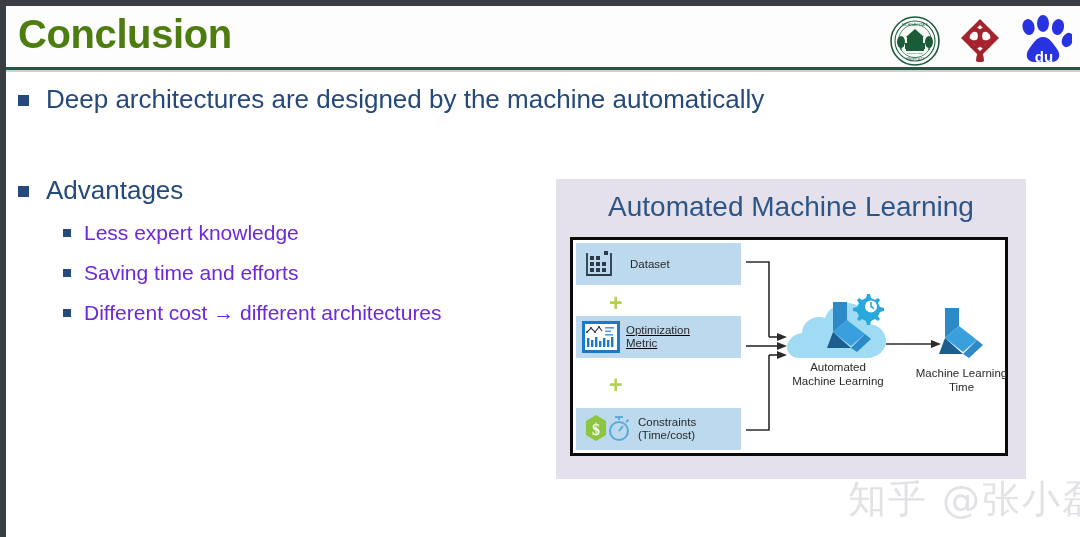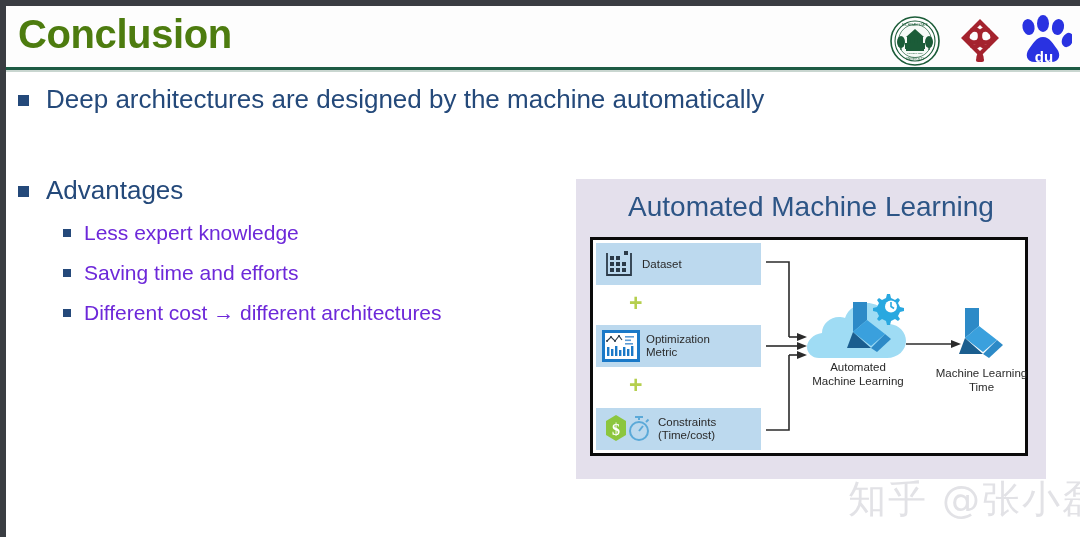--- a/index.html
+++ b/index.html
@@ -81,21 +81,20 @@
     margin-top:10px;margin-right:13px;flex:0 0 auto;
   }
   .b2 .tx{
     font-size:21px;color:#6d28d9;line-height:28px;white-space:nowrap;
   }
 
   
   .panel{
     position:absolute;left:556px;top:179px;width:470px;height:300px;
     background:#e4e0ec;
-    margin-left:20px;
   }
   .panel-title{
     position:absolute;left:0;top:12px;width:470px;
     text-align:center;
     font-size:28px;color:#2d5586;
     white-space:nowrap;
   }
   .diagram{
     position:absolute;left:14px;top:58px;width:438px;height:219px;
     background:#ffffff;border:3px solid #0a0a0a;
@@ -245,21 +244,21 @@
           <path d="M313 104 H358"></path>
         </g>
         <g fill="#2b2b2b">
           <path d="M204 93 l10 4 l-10 4 z"></path>
           <path d="M204 102 l10 4 l-10 4 z"></path>
           <path d="M204 111 l10 4 l-10 4 z"></path>
           <path d="M358 100 l10 4 l-10 4 z"></path>
         </g>
       </svg>
 
-      <div class="row" style="top:3px;">
+      <div class="row" style="top:3px;gap:8px;">
         <svg class="ico" width="34" height="30" viewBox="0 0 34 30">
           <g stroke="#2b3a48" stroke-width="1.8" fill="none">
             <path d="M5 4 V26 H29 V4"></path>
           </g>
           <g fill="#2b3a48">
             <rect x="8" y="7" width="4" height="4"></rect>
             <rect x="14" y="7" width="4" height="4"></rect>
             <rect x="22" y="2" width="4" height="4"></rect>
             <rect x="8" y="13" width="4" height="4"></rect>
             <rect x="14" y="13" width="4" height="4"></rect>
@@ -267,21 +266,21 @@
             <rect x="8" y="19" width="4" height="4"></rect>
             <rect x="14" y="19" width="4" height="4"></rect>
             <rect x="20" y="19" width="4" height="4"></rect>
           </g>
         </svg>
         <span class="lbl">Dataset</span>
       </div>
 
       <div class="plus" style="top:52px;">+</div>
 
-      <div class="row" style="top:85px;">
+      <div class="row" style="top:76px;text-decoration:underline;">
         <svg class="ico" width="38" height="32" viewBox="0 0 38 32">
           <rect x="1.5" y="1.5" width="35" height="29" fill="#ffffff" stroke="#1a79c8" stroke-width="3"></rect>
           <g stroke="#2b3a48" stroke-width="1.1" fill="none">
             <path d="M5 11 l4 -4 l4 4 l4 -5 l3 4"></path>
           </g>
           <g fill="#2b3a48">
             <circle cx="5" cy="11" r="1"></circle>
               <circle cx="9" cy="7" r="1"></circle>
             <circle cx="13" cy="11" r="1"></circle>
               <circle cx="17" cy="6" r="1"></circle>

